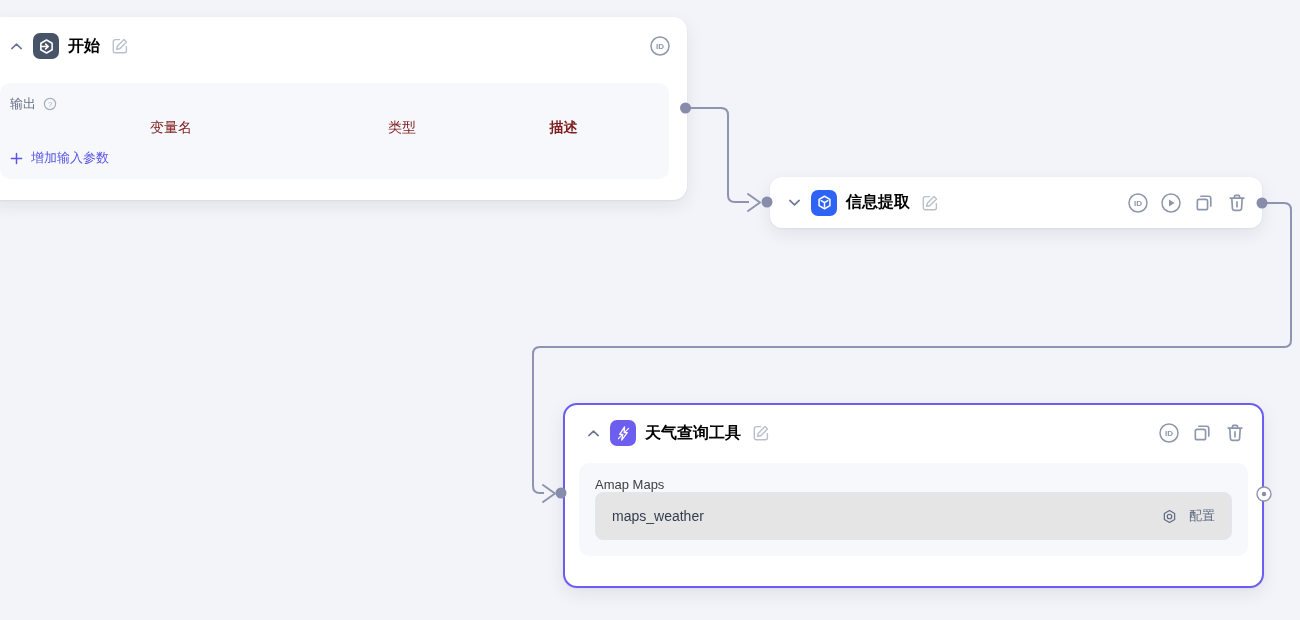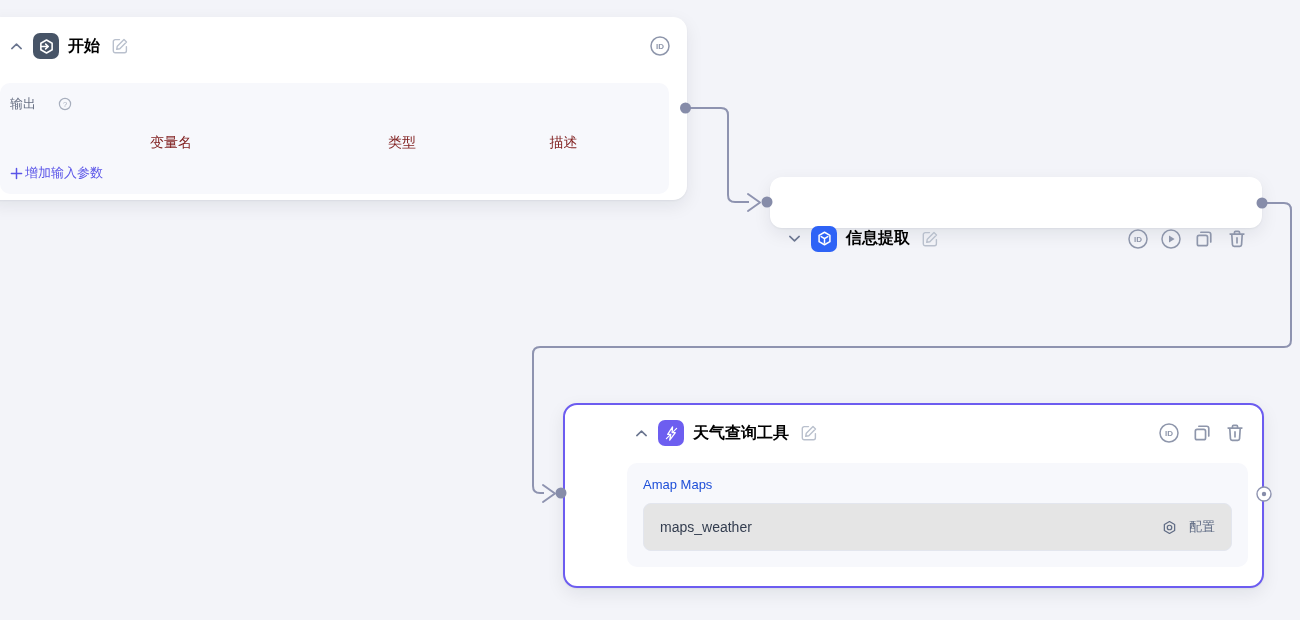--- a/index.html
+++ b/index.html
@@ -7,57 +7,57 @@
   body { font-family:"Liberation Sans","DejaVu Sans",sans-serif; background:#f3f4f9; position:relative; }
 
   .canvas { position:absolute; inset:0; }
 
   .edges-layer { position:absolute; inset:0; width:1300px; height:620px; z-index:5; pointer-events:none; }
   .edges-layer path.edge { stroke:#8e93b0; stroke-width:2; fill:none; }
   .edges-layer .port-dot { fill:#868ca9; }
 
   .node { position:absolute; background:#ffffff; border-radius:14px;
           box-shadow:0 1px 2px rgba(16,24,40,.05), 0 6px 18px rgba(16,24,40,.08); z-index:2; }
-  .node.selected { border:2px solid #6c5cf0;padding-left:48px; }
+  .node.selected { border:2px solid #6c5cf0; }
 
   .node-header { display:flex; align-items:center; gap:9px; padding:0 16px 0 20px; height:58px; }
-  .node-header.compact { height:100%; padding:0 14px 0 16px;margin-top:36px; }
+  .node-header.compact { height:100%; padding:0 14px 0 16px; }
   .collapse-btn { width:16px; height:16px; display:flex; align-items:center; justify-content:center; cursor:pointer; flex:0 0 auto; }
   .node-icon { width:26px; height:26px; border-radius:7px; display:flex; align-items:center; justify-content:center; flex:0 0 auto; }
   .node-icon.start-bg { background:#475467; }
   .node-icon.extract-bg { background:#2e63f6; }
   .node-icon.tool-bg { background:#6d5ef0; }
   .node-title { font-size:16px; font-weight:600; color:#000000; white-space:nowrap; }
   .edit-icon { margin-left:2px; display:flex; align-items:center; }
   .spacer { flex:1 1 auto; }
   .header-actions { display:flex; align-items:center; gap:11px; }
   .icon-btn { width:22px; height:22px; display:flex; align-items:center; justify-content:center; cursor:pointer; color:#8e96ab; }
 
   
   #node-start { left:-14px; top:17px; width:701px; height:183px; }
   #node-start .node-header { padding-left:22px; }
   .start-panel { margin:8px 18px 12px 14px; background:#f7f8fc; border-radius:10px; padding:12px 14px 12px 10px; }
   .panel-row { display:flex; align-items:center; }
-  .output-row { gap:22px; margin-bottom:21px;text-align:center; }
+  .output-row { gap:7px; margin-bottom:6px;text-align:center; }
   .output-label { font-size:13px; color:#676f83; }
   .cols-row { margin-bottom:12px; }
   .col-head { font-size:14px; color:#7f1d1d;text-align:center; }
   .col-name { width:322px; }
   .col-type { width:140px; }
-  .col-desc { flex:1; }
-  .add-param { display:flex; align-items:center; gap:2px; color:#5a54e8; font-size:13px; cursor:pointer; width:max-content; }
+  .col-desc { flex:1;font-weight:bold; }
+  .add-param { display:flex; align-items:center; gap:8px; color:#5a54e8; font-size:13px; cursor:pointer; width:max-content; }
 
   
   #node-extract { left:770px; top:177px; width:492px; height:51px; border-radius:12px; }
 
   
   #node-weather { left:563px; top:403px; width:701px; height:185px; }
   #node-weather .node-header { height:56px; }
   .tool-panel { margin:2px 14px 14px 14px; background:#f7f8fc; border-radius:10px; padding:14px 16px 16px 16px; }
-  .provider-label { font-size:13px; color:#1d4ed8; margin-bottom:11px; }
+  .provider-label { font-size:13px; color:#404040; }
   .tool-box { background:#e5e5e5; border:1px solid #e3e6ee; border-radius:8px; height:48px;
               display:flex; align-items:center; padding:0 16px; }
   .tool-name { font-size:14px; color:#333d4f; }
   .config-btn { margin-left:auto; display:flex; align-items:center; gap:12px; color:#5f6b84; font-size:13px; cursor:pointer; }
 
   svg.s { display:block; }
 </style>
 </head>
 <body>
 

